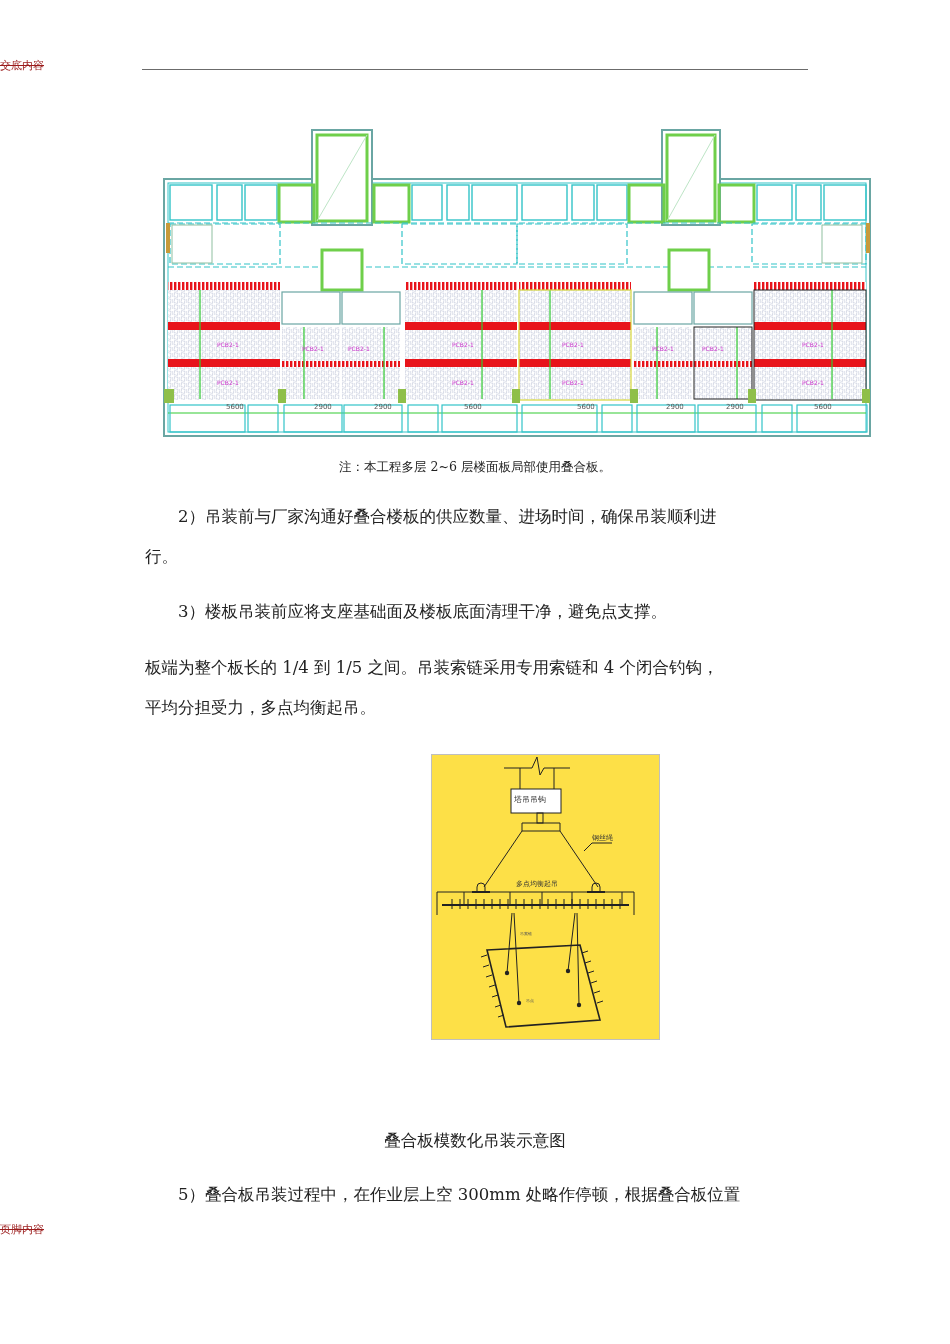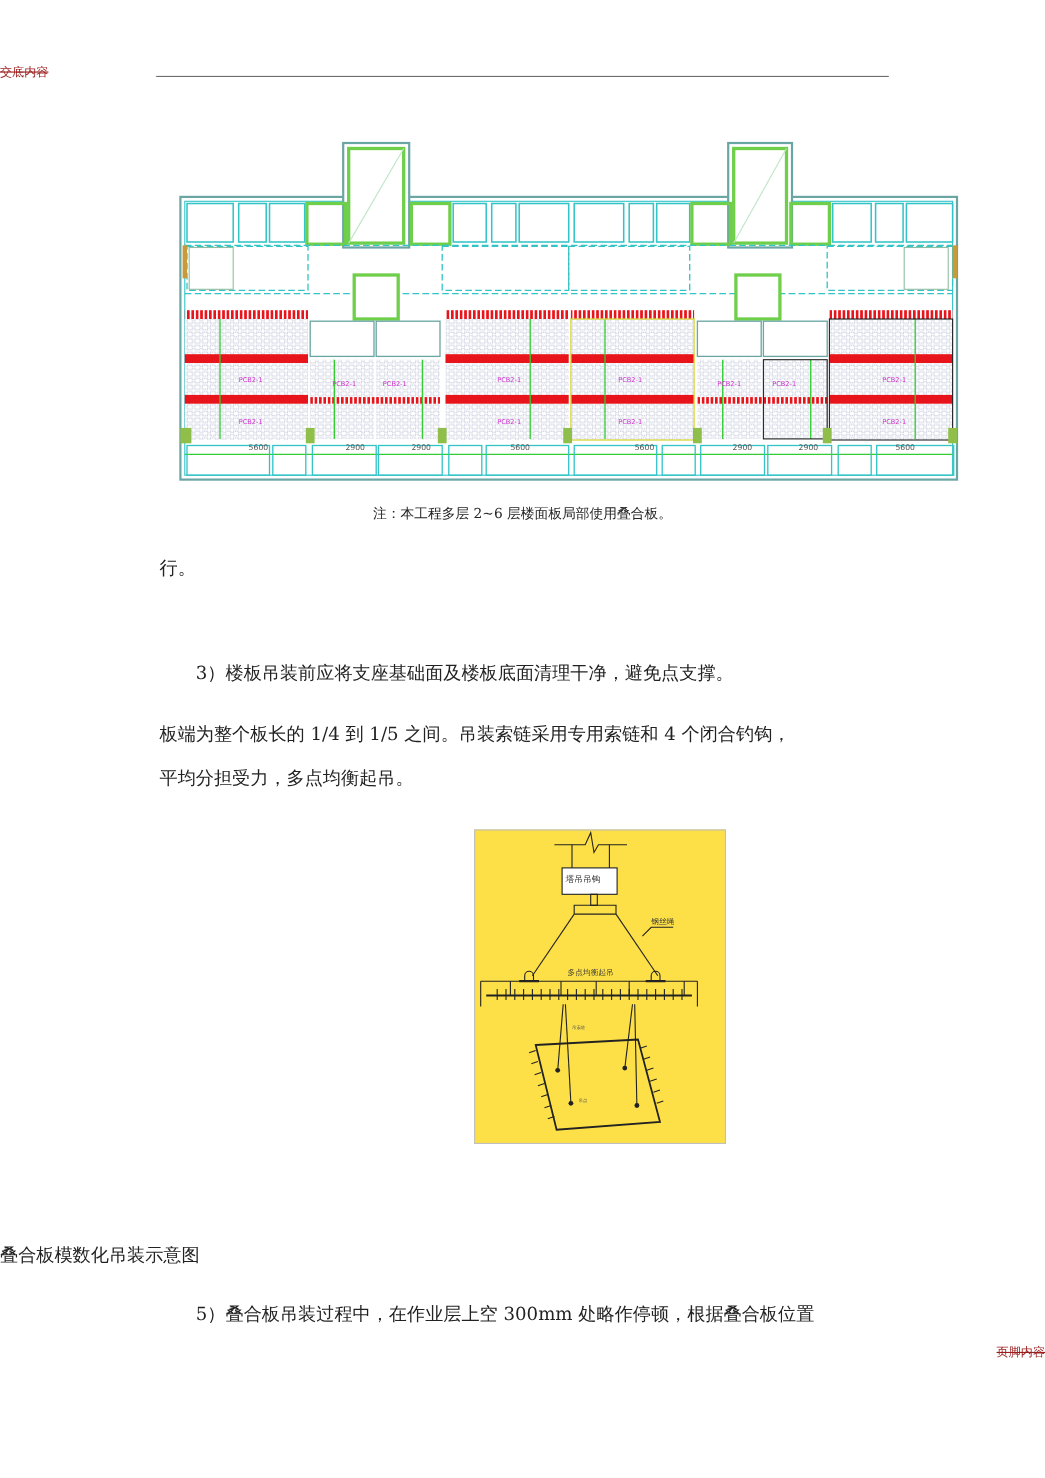--- a/index.html
+++ b/index.html
@@ -1,28 +1,28 @@
 <!DOCTYPE html>
 <html><head>
 <meta charset="utf-8">
 <style>
   html, body { margin: 0; padding: 0; background: #ffffff; }
   body { width: 950px; height: 1344px; position: relative; overflow: hidden;
          font-family: "DejaVu Serif", "Liberation Serif", serif; color: #222; }
   .header-line { position: absolute; left: 142px; top: 69px; width: 666px; height: 1px; background: #6b6b6b; }
   .header-text { position: absolute; left: 0; width: 950px; top: 58px; text-align: left;
                  font-size: 11px; color: #9b1c1c; text-decoration: line-through; letter-spacing: 0px; }
-  .footer-text { position: absolute; left: 0; width: 950px; top: 1222px; text-align: right;
+  .footer-text { position: absolute; left: 0; width: 950px; top: 1222px; text-align: left;
                  font-size: 11px; color: #9b1c1c; text-decoration: line-through; }
   .plan { position: absolute; left: 162px; top: 127px; width: 712px; height: 312px; }
   .caption-small { position: absolute; left: 0; width: 950px; top: 459px; text-align: center; font-size: 12.5px; color: #222; }
   .para { position: absolute; left: 145px; width: 665px; font-size: 16.5px; line-height: 40px; color: #222; }
   .para .indent { display: inline-block; width: 33px; }
   .diagram-frame { position: absolute; left: 431px; top: 754px; width: 227px; height: 284px; border: 1px solid #bfbfbf; background: #fde047; }
-  .fig-caption { position: absolute; left: 0; width: 950px; top: 1130px; font-size: 16.5px; color: #222; }
+  .fig-caption { position: absolute; left: 0; width: 950px; top: 1130px; text-align: center; font-size: 16.5px; color: #222; }
 </style>
 </head>
 <body>
 
 <div class="header-line"></div>
 <div class="header-text">交底内容</div>
 
 <div class="plan">
 <svg width="712" height="312" viewBox="0 0 712 312" xmlns="http://www.w3.org/2000/svg">
   <defs>
@@ -176,20 +176,21 @@
   <span style="position:absolute;left:403px;">5600</span>
   <span style="position:absolute;left:492px;">2900</span>
   <span style="position:absolute;left:552px;">2900</span>
   <span style="position:absolute;left:640px;">5600</span>
 </div>
 </div>
 
 <div class="caption-small">注：本工程多层 2~6 层楼面板局部使用叠合板。</div>
 
 <div class="para" style="top:497px;">
+  <div><span class="indent"></span><span>2）吊装前与厂家沟通好叠合楼板的供应数量、进场时间，确保吊装顺利进</span></div>
   <div><span>行。</span></div>
 </div>
 
 <div class="para" style="top:592px;">
   <div><span class="indent"></span><span>3）楼板吊装前应将支座基础面及楼板底面清理干净，避免点支撑。</span></div>
 </div>
 
 <div class="para" style="top:648px;">
   <div><span>板端为整个板长的 1/4 到 1/5 之间。吊装索链采用专用索链和 4 个闭合钓钩，</span></div>
   <div><span>平均分担受力，多点均衡起吊。</span></div>

